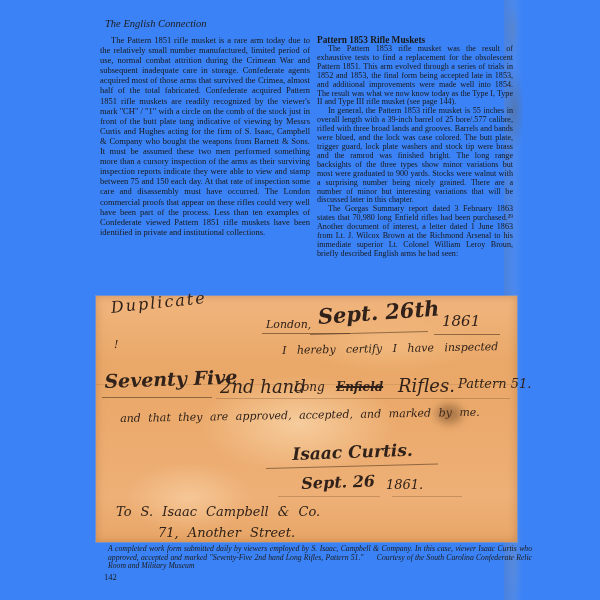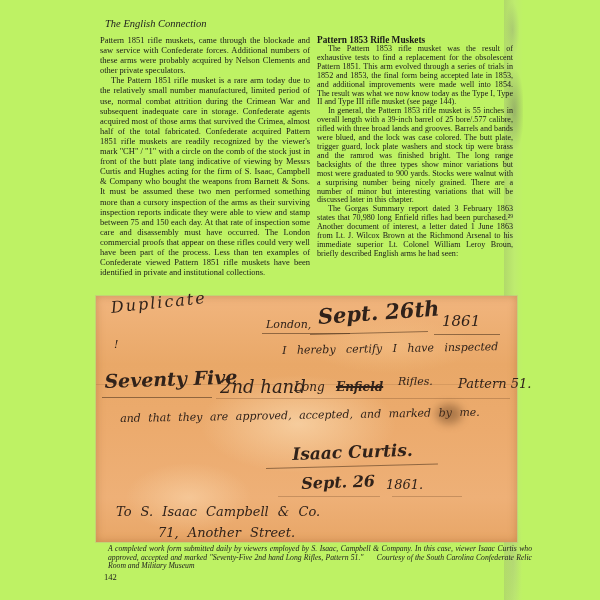--- a/index.html
+++ b/index.html
@@ -1,18 +1,18 @@
 <!DOCTYPE html>
 <html><head>
 <meta charset="utf-8">
 <style>
   html,body{margin:0;padding:0;}
   body{width:600px;height:600px;background:#ffffff;overflow:hidden;position:relative;
        font-family:"Liberation Serif",serif;-webkit-font-smoothing:antialiased;}
-  .page{position:absolute;inset:0;background:#bef264;}
+  .page{position:absolute;inset:0;background:#3b82f6;}
 
   
   .edge-band{position:absolute;left:504px;top:0;width:19px;height:600px;pointer-events:none;
     background:
       radial-gradient(ellipse 14px 60px at 55% 110px, rgba(90,90,90,0.38), transparent 70%),
       radial-gradient(ellipse 10px 40px at 45% 30px, rgba(120,120,120,0.25), transparent 70%),
       radial-gradient(ellipse 12px 90px at 50% 560px, rgba(140,140,140,0.18), transparent 70%),
       linear-gradient(90deg, rgba(130,130,130,0.22), rgba(190,190,190,0.12) 55%, rgba(255,255,255,0));}
 
   .running-head{position:absolute;left:105px;top:18px;font-style:italic;font-size:10.5px;color:#1d1d1d;}
@@ -49,21 +49,20 @@
 <body>
 
 <div class="page">
 
   <div class="edge-band"></div>
 
   <div class="running-head">The English Connection</div>
 
   <div class="columns">
     <div class="col left">
-      <p>Pattern 1851 rifle muskets, came through the blockade and saw service with Confederate forces. Additional numbers of these arms were probably acquired by Nelson Clements and other private speculators.</p>
       <p class="indent">The Pattern 1851 rifle musket is a rare arm today due to the relatively small number manufactured, limited period of use, normal combat attrition during the Crimean War and subsequent inadequate care in storage. Confederate agents acquired most of those arms that survived the Crimea, almost half of the total fabricated. Confederate acquired Pattern 1851 rifle muskets are readily recognized by the viewer's mark "CH" / "1" with a circle on the comb of the stock just in front of the butt plate tang indicative of viewing by Messrs Curtis and Hughes acting for the firm of S. Isaac, Campbell &amp; Company who bought the weapons from Barnett &amp; Sons. It must be assumed these two men performed something more than a cursory inspection of the arms as their surviving inspection reports indicate they were able to view and stamp between 75 and 150 each day. At that rate of inspection some care and disassembly must have occurred. The London commercial proofs that appear on these rifles could very well have been part of the process. Less than ten examples of Confederate viewed Pattern 1851 rifle muskets have been identified in private and institutional collections.</p>
     </div>
     <div class="col right">
       <h3 class="col-heading">Pattern 1853 Rifle Muskets</h3>
       <p class="indent">The Pattern 1853 rifle musket was the result of exhaustive tests to find a replacement for the obsolescent Pattern 1851. This arm evolved through a series of trials in 1852 and 1853, the final form being accepted late in 1853, and additional improvements were made well into 1854. The result was what we now know today as the Type I, Type II and Type III rifle musket (see page 144).</p>
       <p class="indent">In general, the Pattern 1853 rifle musket is 55 inches in overall length with a 39-inch barrel of 25 bore/.577 calibre, rifled with three broad lands and grooves. Barrels and bands were blued, and the lock was case colored. The butt plate, trigger guard, lock plate washers and stock tip were brass and the ramrod was finished bright. The long range backsights of the three types show minor variations but most were graduated to 900 yards. Stocks were walnut with a surprising number being nicely grained. There are a number of minor but interesting variations that will be discussed later in this chapter.</p>
       <p class="indent">The Gorgas Summary report dated 3 February 1863 states that 70,980 long Enfield rifles had been purchased.²⁹ Another document of interest, a letter dated 1 June 1863 from Lt. J. Wilcox Brown at the Richmond Arsenal to his immediate superior Lt. Colonel William Leroy Broun, briefly described English arms he had seen:</p>
     </div>
   </div>
 
@@ -78,21 +77,21 @@
     <div class="rule" style="left:338px;top:38px;width:66px;"></div>
 
     <span class="hw" style="left:18px;top:42px;font-size:11px;">!</span>
 
     <span class="hw" style="left:186px;top:48px;font-size:11px;word-spacing:7px;transform:rotate(-1deg);">I hereby certify I have inspected</span>
 
     <span class="hw" style="left:8px;top:74px;font-size:19px;font-weight:bold;transform:rotate(-2deg);">Seventy Five</span>
     <span class="hw" style="left:124px;top:80px;font-size:18px;font-weight:normal;">2nd hand</span>
     <span class="hw" style="left:198px;top:84px;font-size:12px;">Long</span>
     <span class="hw strike" style="left:240px;top:84px;font-size:12px;font-weight:bold;">Enfield</span>
-    <span class="hw" style="left:302px;top:79px;font-size:11px;">Rifles.</span>
+    <span class="hw" style="left:302px;top:79px;font-size:18px;">Rifles.</span>
     <span class="hw" style="left:362px;top:80px;font-size:13px;text-align:right;">Pattern 51.</span>
     <div class="rule" style="left:6px;top:101px;width:110px;"></div>
     <div class="rule faint" style="left:120px;top:102px;width:294px;"></div>
     <div class="rule faint" style="left:0px;top:88px;width:421px;opacity:.5;"></div>
 
     <span class="hw" style="left:24px;top:116px;font-size:11px;word-spacing:4px;transform:rotate(-1deg);">and that they are approved, accepted, and marked by me.</span>
     <div class="smudge" style="left:340px;top:108px;"></div>
 
     <span class="hw" style="left:196px;top:148px;font-size:17px;font-weight:bold;transform:rotate(-2deg);">Isaac Curtis.</span>
     <div class="rule" style="left:170px;top:172px;width:172px;transform:rotate(-1.5deg);"></div>

